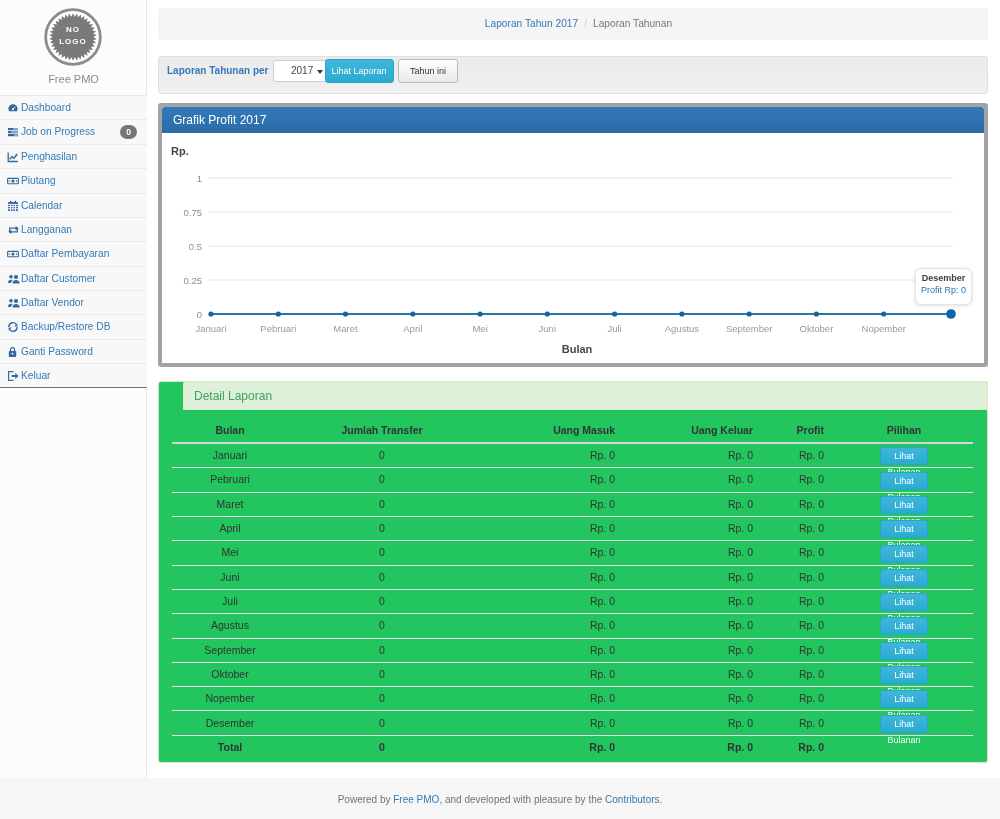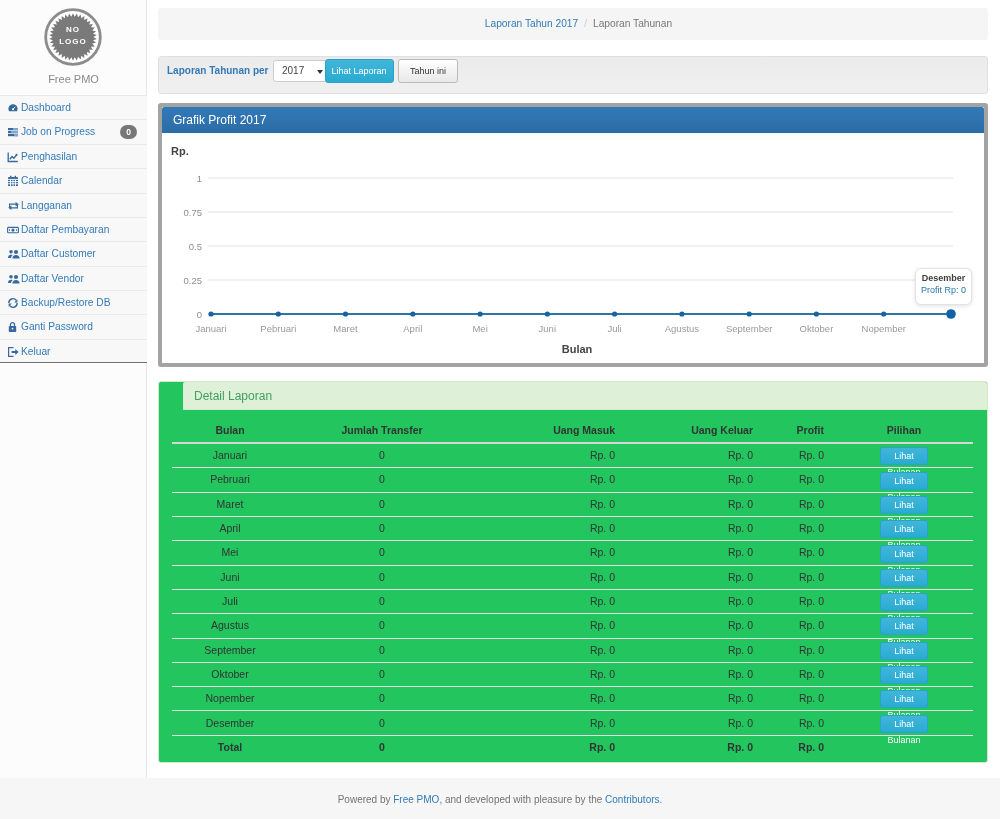--- a/index.html
+++ b/index.html
@@ -17,21 +17,21 @@
 .badge0 { position:absolute; right:10px; top:5px; background:#777; color:#fff; font-size:8.5px; font-weight:bold; border-radius:8px; padding:0 6px; line-height:14px; height:14px; }
 .chev { position:absolute; right:8px; top:0; color:#337ab7; font-size:12px; }
 
 #crumb { position:absolute; left:158px; top:8px; width:830px; height:32px; background:#f5f5f5; border-radius:3px; font-size:10.2px; line-height:32px; padding-left:11px;text-align:center; }
 #crumb a { color:#337ab7; }
 #crumb .sep { color:#ccc; padding:0 6px; }
 #crumb .act { color:#777; }
 
 #well { position:absolute; left:158px; top:56px; width:830px; height:38px; background:linear-gradient(#ebebeb,#f0f0f0); border:1px solid #e0e0e0; border-radius:3px; }
 #well .lbl { position:absolute; left:8px; top:8px; font-size:10px; font-weight:bold; color:#337ab7; }
-#well .sel { position:absolute; left:114px; top:3px; width:56px; height:22px; background:#fff; border:1px solid #ccc; border-radius:3px; font-size:10px; color:#444; line-height:20px; padding-left:8px; }
+#well .sel { position:absolute; left:114px; top:3px; width:56px; height:22px; background:#fff; border:1px solid #ccc; border-radius:3px; font-size:10px; color:#444; line-height:20px; padding-left:17px; }
 #well .sel .car { position:absolute; right:5px; top:9px; width:0; height:0; border-left:3.5px solid transparent; border-right:3.5px solid transparent; border-top:4px solid #333; }
 .btn-info { display:inline-block; background:linear-gradient(#41b5d9,#2aabd2); border:1px solid #28a4c9; border-radius:3px; color:#fff; font-size:9px; text-align:center; }
 .btn-def { display:inline-block; background:linear-gradient(#fff,#e8e8e8); border:1px solid #bbb; border-radius:3px; color:#333; font-size:9px; text-align:center; }
 #well .b1 { position:absolute; left:165.5px; top:2px; width:69px; height:24px; line-height:22px; }
 #well .b2 { position:absolute; left:239px; top:2px; width:60px; height:24px; line-height:22px; }
 
 #p1 { position:absolute; left:158px; top:103px; width:830px; height:264px; border:4px solid #a3a3a3; border-radius:3px; background:#fff; }
 #p1 .hd { height:26px; background:linear-gradient(#3179b9,#2d6ca5); border-radius:2px 2px 0 0; color:#fff; font-size:12px; line-height:26px; padding-left:11px; }
 #p2 { position:absolute; left:158px; top:381px; width:830px; height:382px; border:1px solid #d6e9c6; border-radius:3px; background:#22c55e;padding-left:24px; }
 #p2 .hd { height:28px; background:#dff0d8; border-bottom:1px solid #d6e9c6; border-radius:2px 2px 0 0; color:#3fa05f; font-size:12px; line-height:28px; padding-left:11px; }
@@ -89,20 +89,28 @@
         <a class="lnk" href="#">Job on Progress</a>
         <span class="badge0">0</span>
       </li>
       <li>
         <svg class="ic" width="12" height="12" viewBox="0 0 12 12">
           <path class="ict" stroke-width="1.3" d="M1.2 1.5v9h9.6"></path>
           <path class="ict" stroke-width="1.4" d="M2.8 8.3L5 5.6l1.8 1.7 3-3.6"></path>
           <path fill="#37699f" d="M10.6 2.8l-2.5.3 2 1.9z"></path>
         </svg>
         <a class="lnk" href="#">Penghasilan</a>
+      </li>
+      <li>
+        <svg class="ic" width="12" height="12" viewBox="0 0 12 12">
+          <rect x="0.6" y="3.4" width="10.8" height="5.4" rx="0.8" fill="none" stroke="#37699f" stroke-width="1.1"></rect>
+          <circle cx="6" cy="6.1" r="1.6" fill="#37699f"></circle>
+          <path d="M2.4 5.2v1.8M9.6 5.2v1.8" stroke="#37699f" stroke-width="0.9"></path>
+        </svg>
+        <a class="lnk" href="#">Piutang</a>
       </li>
       <li>
         <svg class="ic" width="12" height="12" viewBox="0 0 12 12">
           <rect x="1" y="2" width="10" height="9" rx="0.8" fill="#37699f"></rect>
           <rect x="3" y="0.8" width="1.4" height="2.4" fill="#37699f"></rect>
           <rect x="7.6" y="0.8" width="1.4" height="2.4" fill="#37699f"></rect>
           <g stroke="#fff" stroke-width="0.9" fill="none">
             <path d="M1 4.4h10M3.5 4.4v6.6M6 4.4v6.6M8.5 4.4v6.6M1 6.6h10M1 8.8h10"></path>
           </g>
         </svg>

